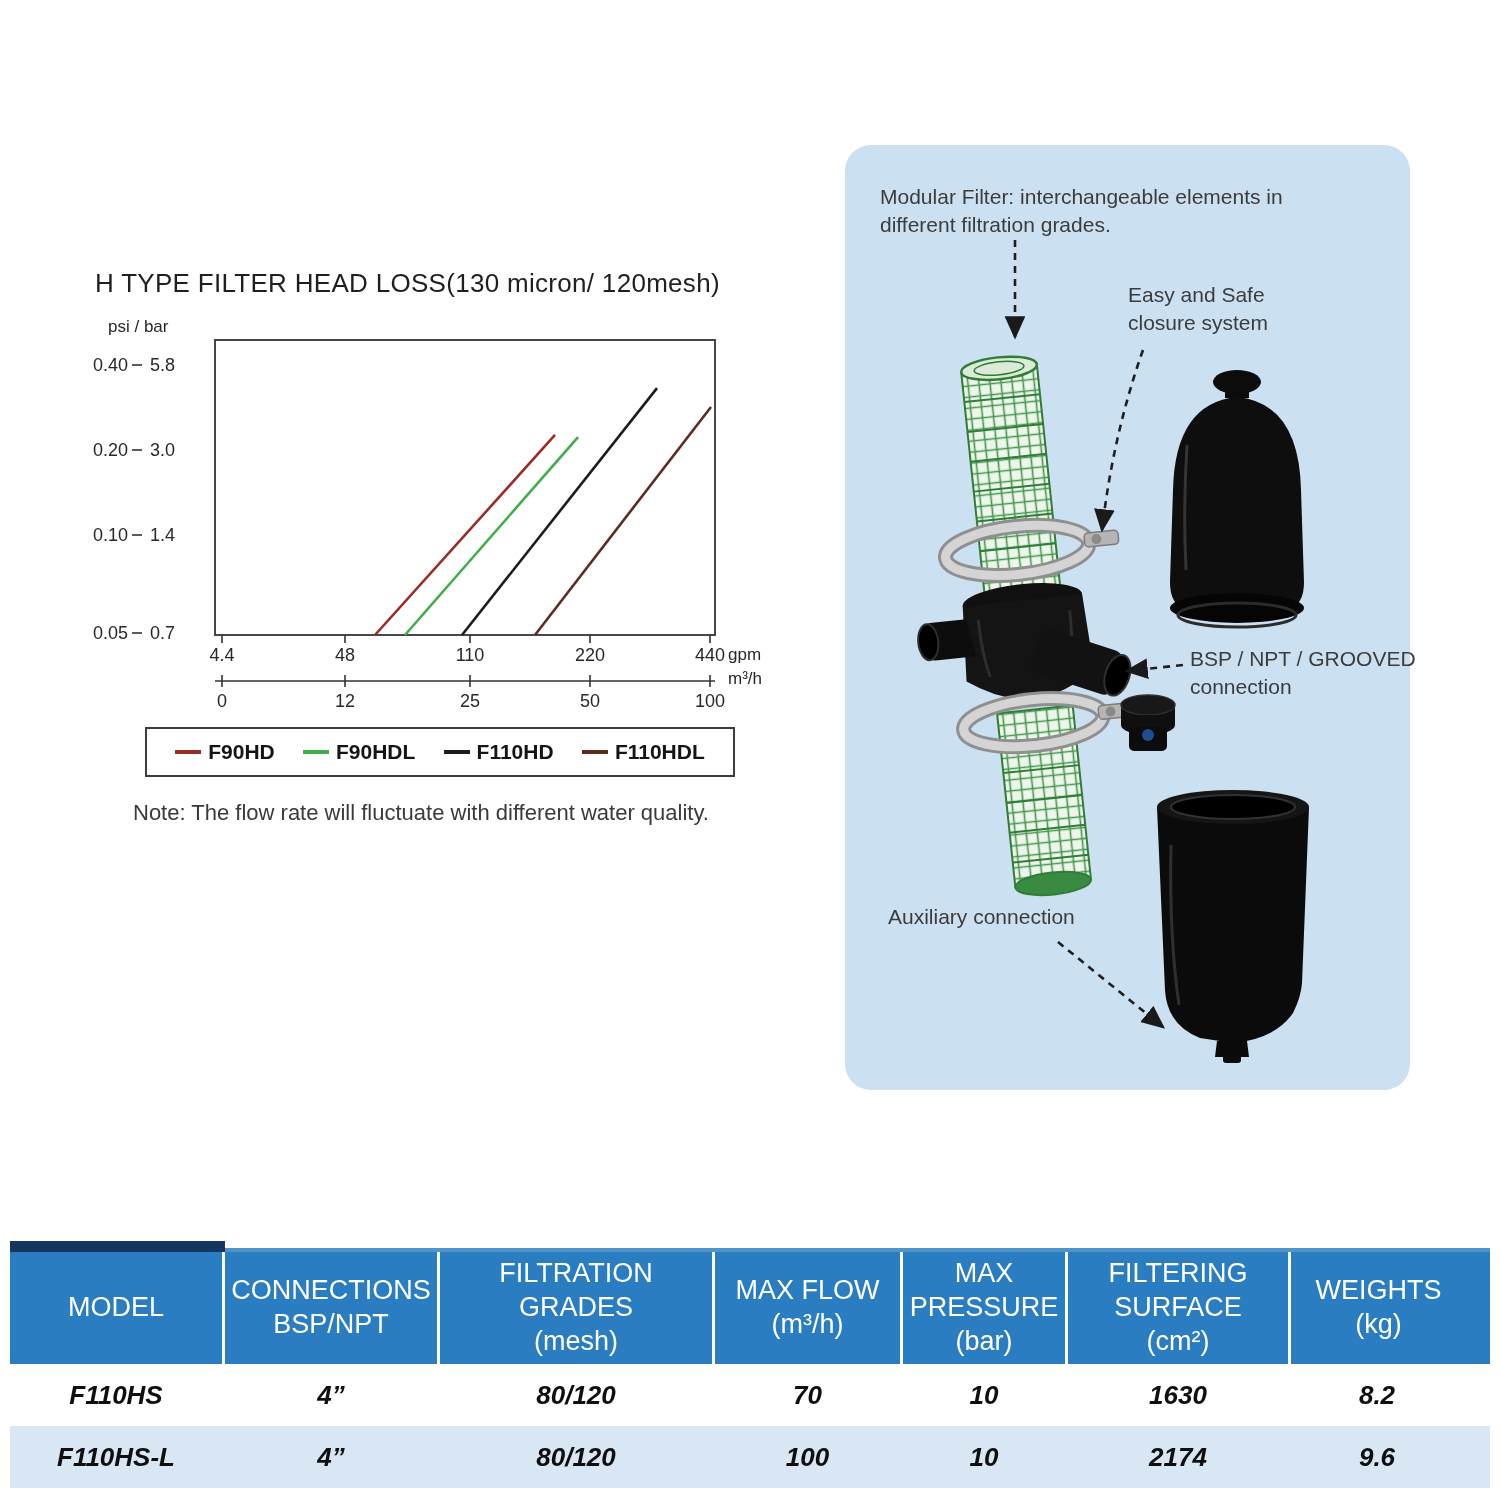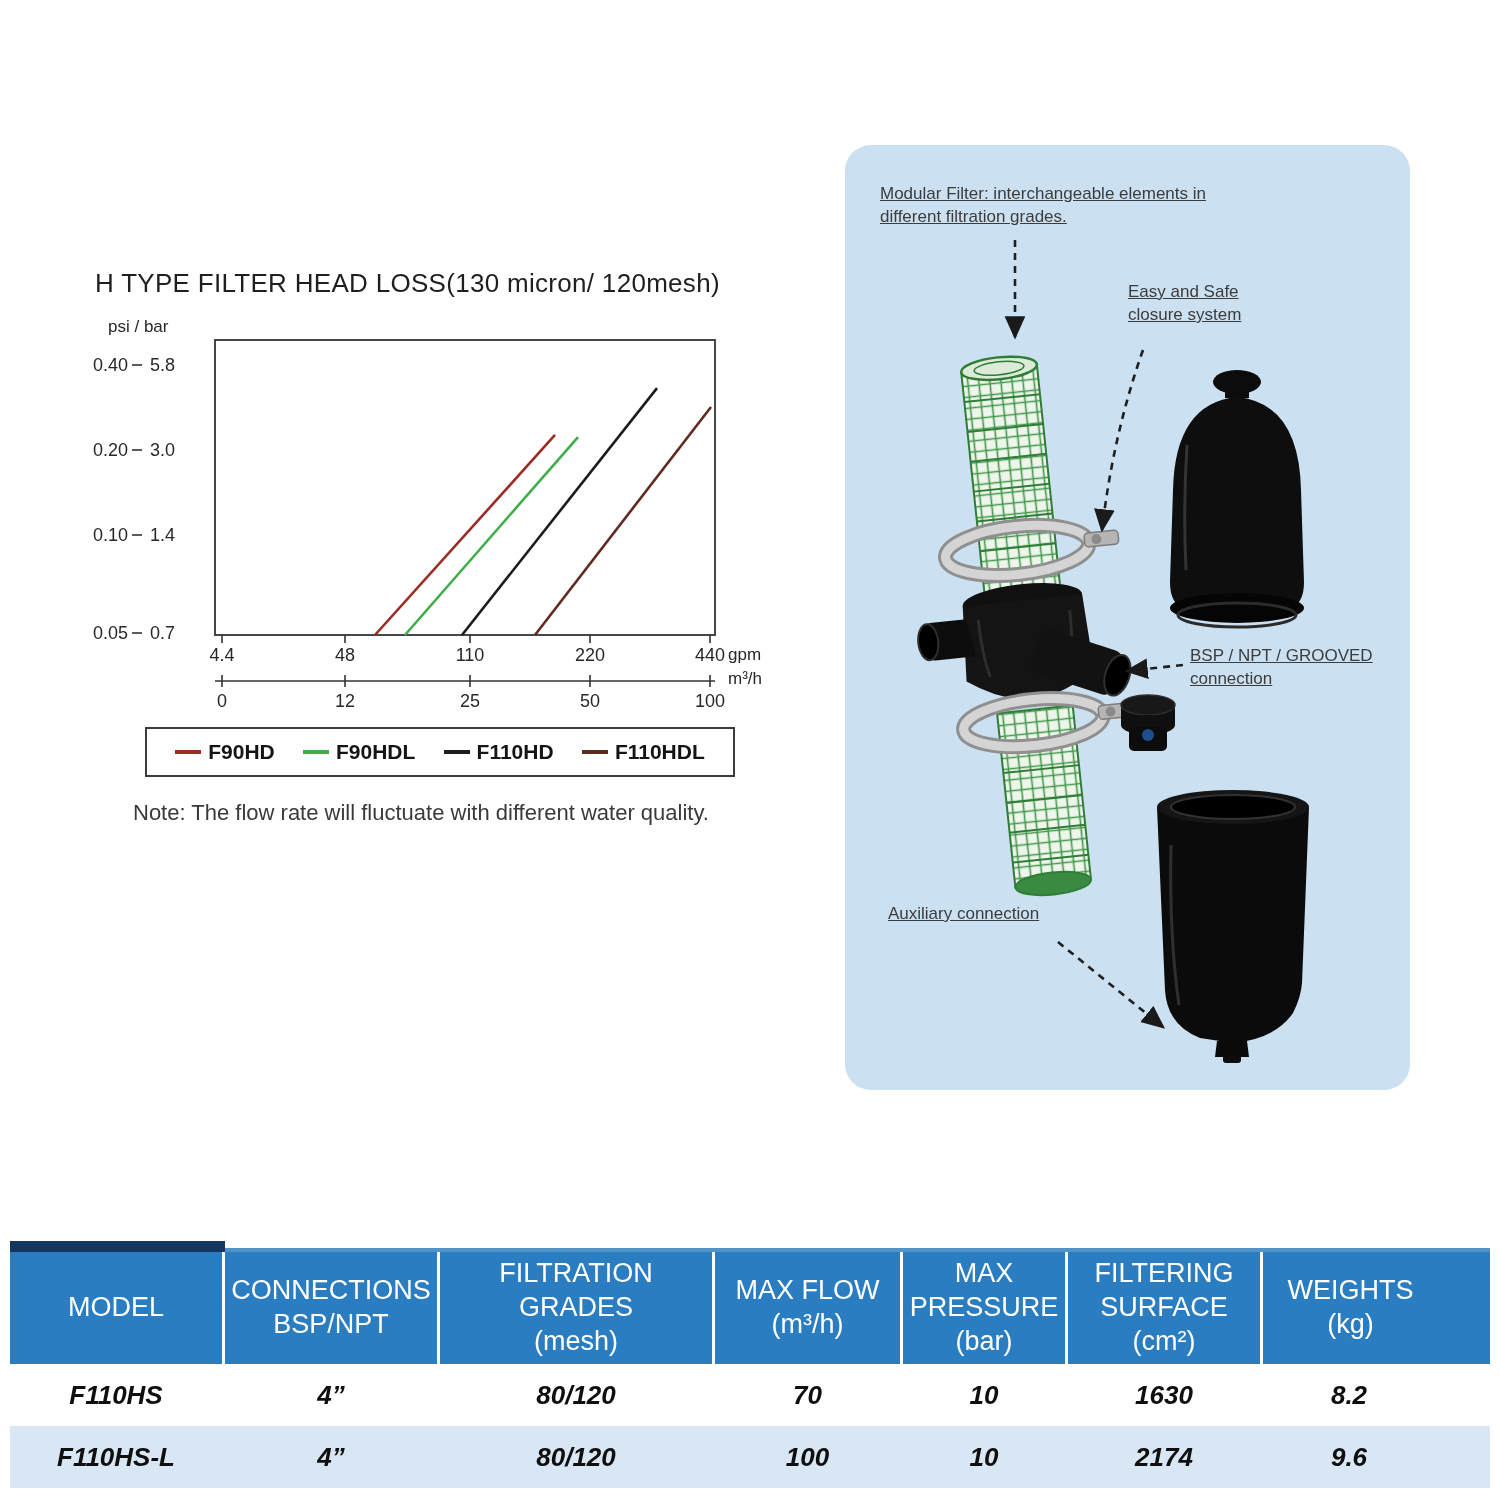--- a/index.html
+++ b/index.html
@@ -30,22 +30,22 @@
   .legend-swatch { width: 26px; height: 4px; display: inline-block; background:#444; }
 
   .note { position: absolute; left: 133px; top: 800px; font-size: 22px; color: #3a3a3a; }
 
   
   .panel {
     position: absolute; left: 845px; top: 145px; width: 565px; height: 945px;
     background: #cbe0f1; border-radius: 26px;
   }
   .diagram-label {
-    position: absolute; font-size: 17px; color: #3c3c3c;
-    line-height: 1.35; white-space: pre-line; text-decoration: underline;
+    position: absolute; font-size: 21px; color: #3c3c3c;
+    line-height: 1.35; white-space: pre-line;
   }
   .lbl-modular    { left: 880px;  top: 183px; }
   .lbl-closure    { left: 1128px; top: 281px; }
   .lbl-connection { left: 1190px; top: 645px; }
   .lbl-auxiliary  { left: 888px;  top: 903px; }
 
   
   .bar-navy { position: absolute; left: 10px;  top: 1241px; width: 215px;  height: 11px; background: #15365f; }
   .bar-blue { position: absolute; left: 225px; top: 1248px; width: 1265px; height: 4px;  background: #4f93c9; }
   .thead {
@@ -61,21 +61,21 @@
   .trow { position: absolute; left: 10px; width: 1480px; height: 62px; display: flex; }
   .trow1 { top: 1364px; background: #ffffff; }
   .trow2 { top: 1426px; background: #d9e7f4; }
   .td {
     font-size: 26px; font-weight: 700; color: #0f0f0f;
     display: flex; align-items: center; justify-content: center; text-align: center;
     border-right: 3px solid transparent;
     font-style: italic;
   }
   .c0{width:215px}.c1{width:215px}.c2{width:275px}.c3{width:188px}
-  .c4{width:165px}.c5{width:195px}.c6{width:175px}
+  .c4{width:165px}.c5{width:223px}.c6{width:175px}
 </style>
 </head>
 <body>
 
 <div class="page">
 
   <div class="chart-title">H TYPE FILTER HEAD LOSS(130 micron/ 120mesh)</div>
 
   <svg class="abs" style="left:80px; top:300px;" width="700" height="420" viewBox="0 0 700 420">
 

